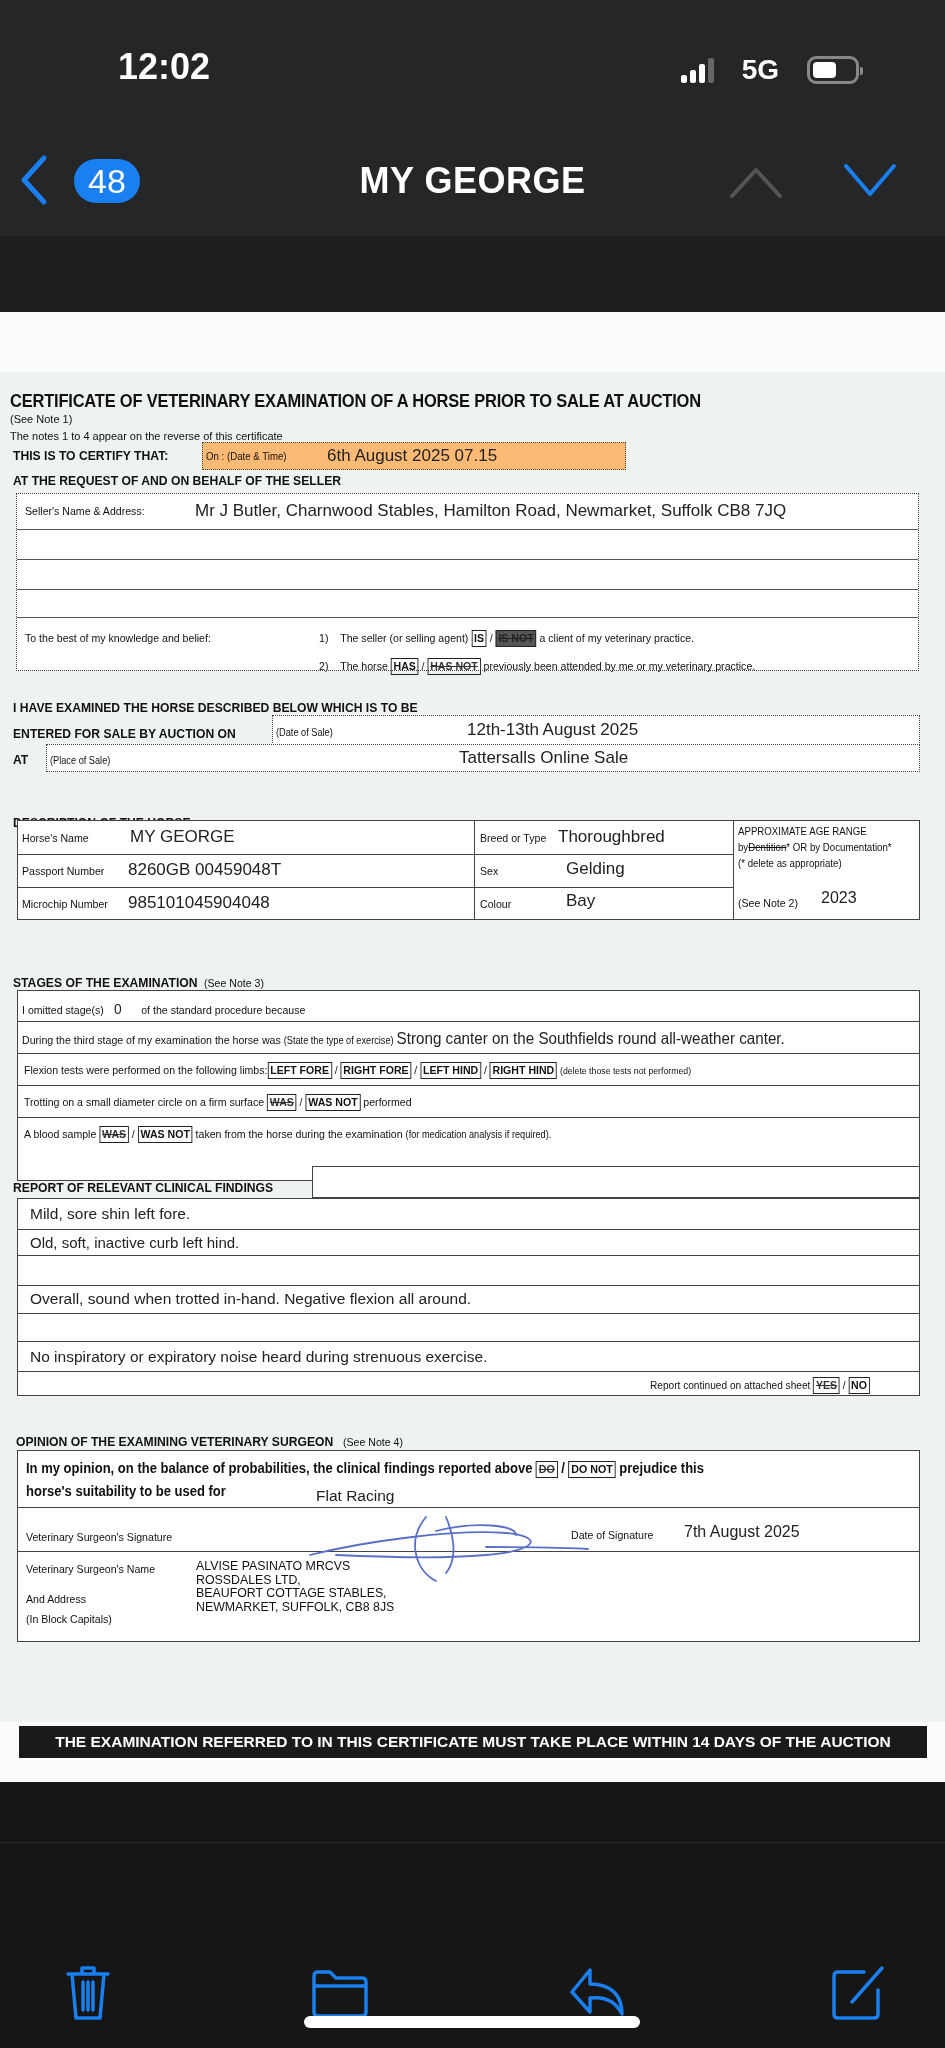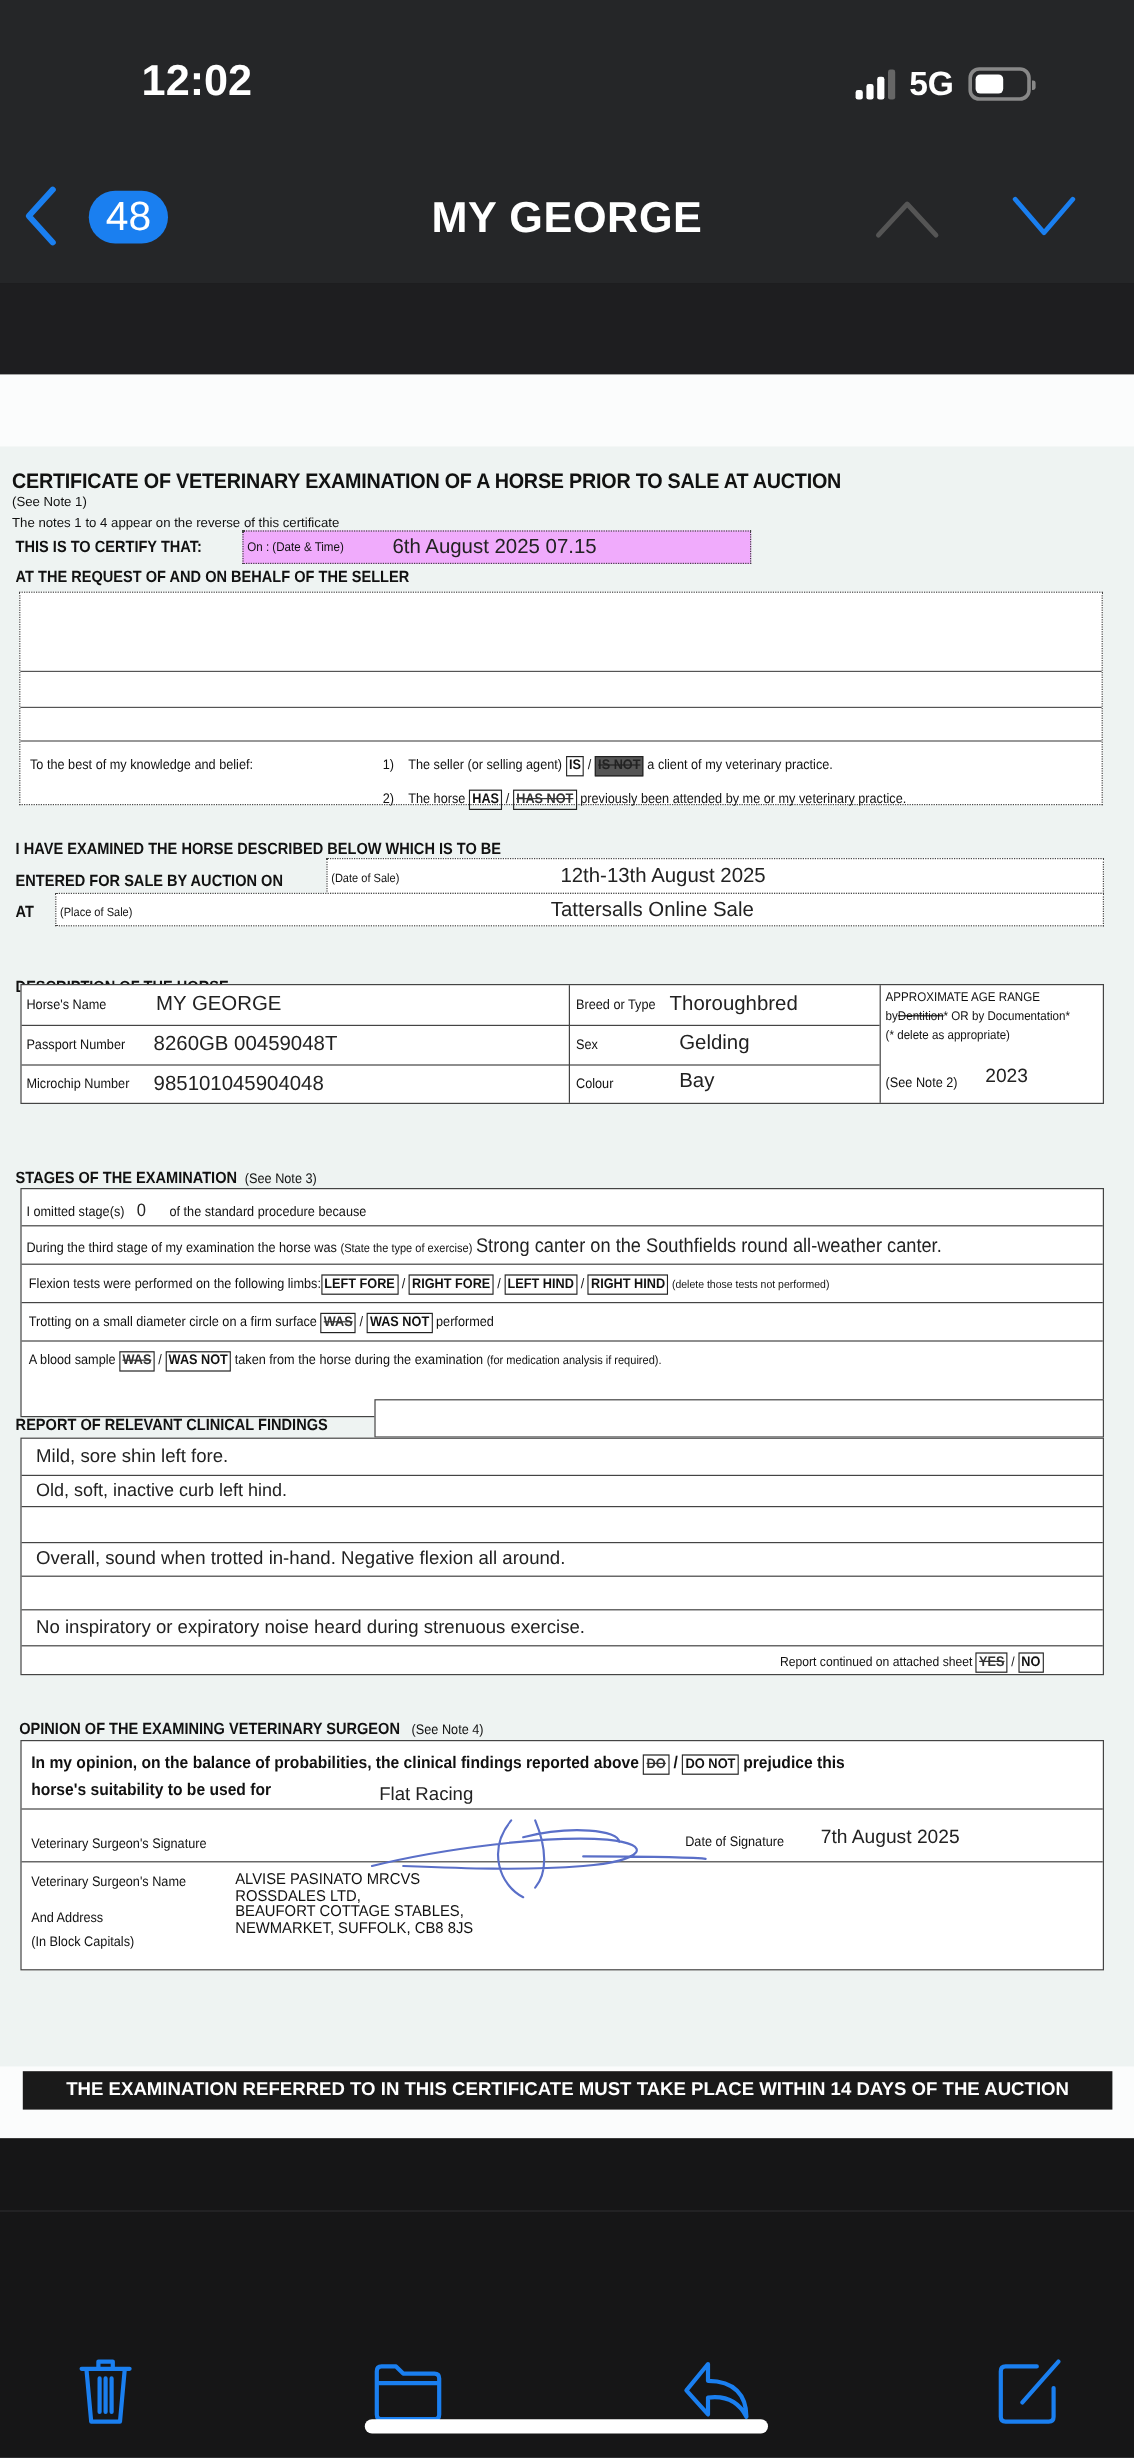--- a/index.html
+++ b/index.html
@@ -2,21 +2,21 @@
 <html><head>
 <meta charset="utf-8">
 <style>
   * { box-sizing: border-box; margin: 0; padding: 0; }
   html, body { width: 945px; height: 2048px; overflow: hidden; background: #1c1c1e; }
   body { font-family: "Liberation Sans", sans-serif; color: #111; position: relative; }
 
   
   .topbar { position: absolute; left: 0; top: 0; width: 945px; height: 236px; background: #252628; }
   .status-time { position: absolute; left: 118px; top: 46px; color: #fff; font-size: 36px; font-weight: 600; }
-  .status-right { position: absolute; right: 86px; top: 54px; display: flex; align-items: center; gap: 12px; color: #fff; }
+  .status-right { position: absolute; right: 86px; top: 54px; display: flex; align-items: center; gap: 28px; color: #fff; }
   .signal { display: flex; align-items: flex-end; gap: 3px; height: 26px; }
   .signal span { width: 6px; background: #fff; border-radius: 2px; display: block; }
   .signal span.dim { background: #666; }
   .net { font-size: 28px; font-weight: 600; }
   .battery { width: 52px; height: 28px; border: 3px solid #888; border-radius: 9px; padding: 3px; position: relative; }
   .battery::after { content: ""; position: absolute; right: -7px; top: 8px; width: 3px; height: 8px; background: #888; border-radius: 0 2px 2px 0; }
   .battery .lvl { width: 58%; height: 100%; background: #fff; border-radius: 4px; }
 
   .nav { position: absolute; left: 0; top: 140px; width: 945px; height: 80px; }
   .back-btn { position: absolute; left: 14px; top: 14px; width: 40px; height: 52px; }
@@ -87,27 +87,31 @@
 
 <div class="doc">
   <div class="sheet">
     <div class="page">
 
       <div class="abs h1" style="left:0;top:11px">CERTIFICATE OF VETERINARY EXAMINATION OF A HORSE PRIOR TO SALE AT AUCTION</div>
       <div class="abs small" style="left:0;top:33px">(See Note 1)</div>
       <div class="abs small" style="left:0;top:50px">The notes 1 to 4 appear on the reverse of this certificate</div>
 
       <div class="abs label-b" style="left:3px;top:68px">THIS IS TO CERTIFY THAT:</div>
-      <div class="abs dotted" style="left:192px;top:62px;width:424px;height:28px;background:#f0abfc">
+      <div class="abs dotted" style="left:192px;top:62px;width:424px;height:28px;background:#fdba74">
         <span class="lbl" style="position:absolute;left:3px;top:7px;font-size:10.5px">On : (Date &amp; Time)</span>
         <span class="val" style="position:absolute;left:124px;top:3px">6th August 2025  07.15</span>
       </div>
       <div class="abs label-b" style="left:3px;top:93px">AT THE REQUEST OF AND ON BEHALF OF THE SELLER</div>
 
       <div class="abs dotted" style="left:6px;top:113px;width:903px;height:178px;background:#fff">
+        <div class="abs" style="left:0;top:0;width:100%;height:36px;border-bottom:1.3px solid #555">
+          <span class="lbl abs" style="left:8px;top:11px">Seller's Name &amp; Address:</span>
+          <span class="val abs" style="left:178px;top:7px">Mr J Butler, Charnwood Stables, Hamilton Road, Newmarket, Suffolk CB8 7JQ</span>
+        </div>
         <div class="abs" style="left:0;top:36px;width:100%;height:30px;border-bottom:1.3px solid #555"></div>
         <div class="abs" style="left:0;top:66px;width:100%;height:30px;border-bottom:1.3px solid #555"></div>
         <div class="abs" style="left:0;top:96px;width:100%;height:28px;border-bottom:1.3px solid #555"></div>
         <span class="lbl abs" style="left:8px;top:138px">To the best of my knowledge and belief:</span>
         <div class="abs lbl" style="left:302px;top:136px">
           <span>1)</span>&nbsp;&nbsp;&nbsp;&nbsp;<span>The seller (or selling agent)</span>
           <span class="opt">IS</span> /
           <span class="opt struck" style="background:#555;color:#222">IS NOT</span>
           <span>a client of my veterinary practice.</span>
         </div>

